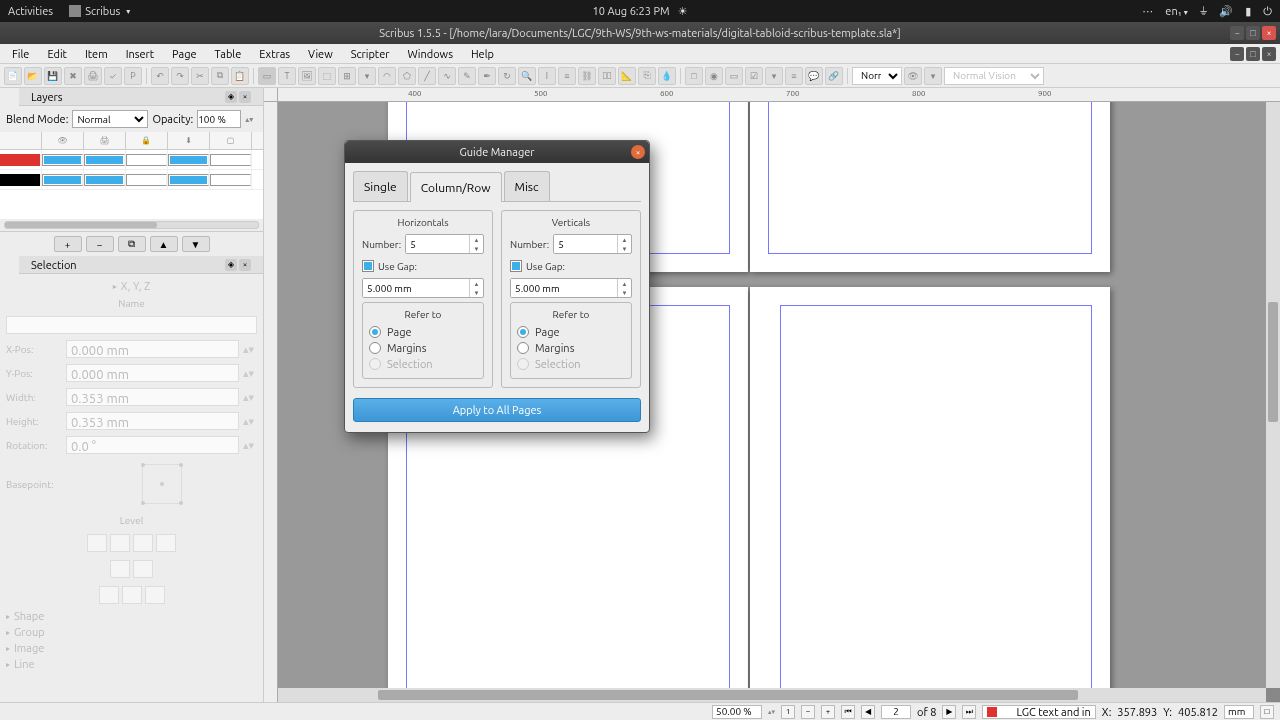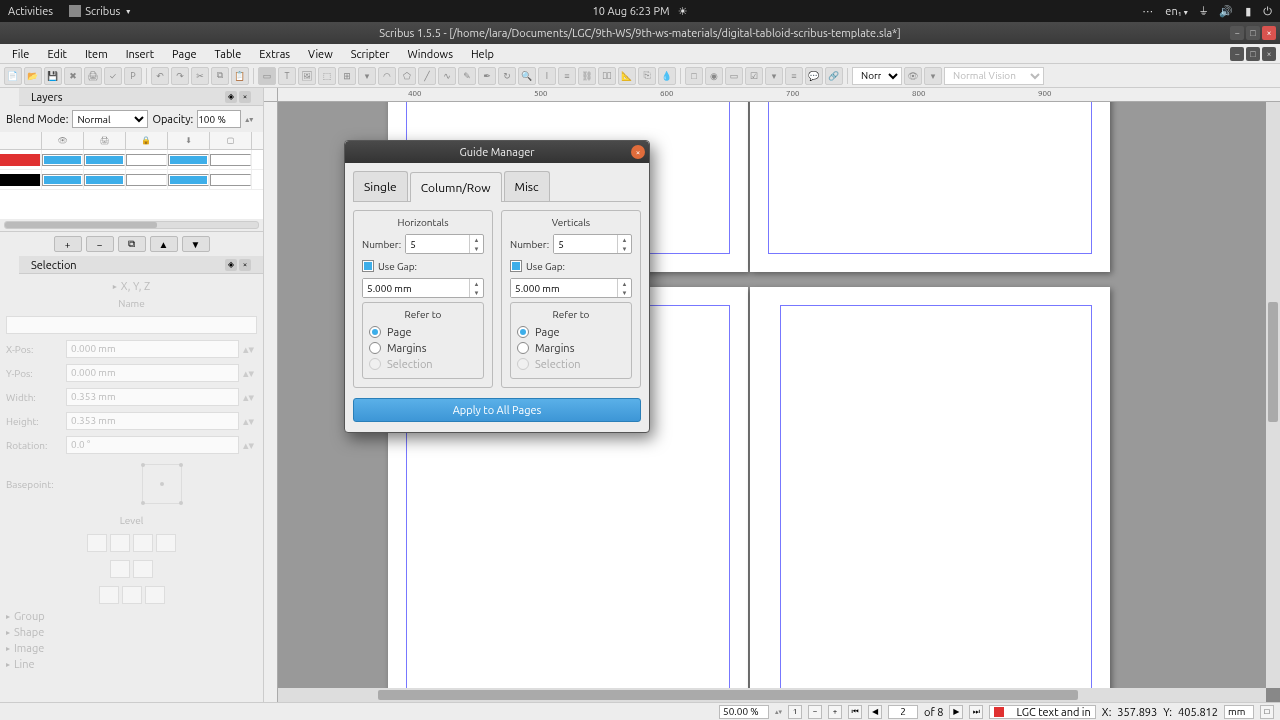--- a/index.html
+++ b/index.html
@@ -54,21 +54,21 @@
 .cbox.checked::after { content: ""; position: absolute; inset: 1px; background: #3daee9; }
 .layers-btns { display: flex; gap: 4px; padding: 4px; border-top: 1px solid #ccc; justify-content: center; }
 .layers-btns .lb { width: 28px; height: 16px; background: #e0e0e0; border: 1px solid #bbb; border-radius: 2px; font-size: 10px; display: flex; align-items: center; justify-content: center; }
 
 
 .props-panel { flex: 1; overflow: hidden; display: flex; flex-direction: column; }
 .props-body { flex: 1; padding: 4px 6px; overflow: auto; color: #bbb; }
 .props-sect { text-align: center; color: #bbb; padding: 4px; font-size: 10px; }
 .props-row { display: flex; align-items: center; padding: 3px 0; gap: 4px; }
 .props-row label { width: 56px; color: #bbb; font-size: 10px; }
-.props-row .fval { flex: 1; height: 18px; border: 1px solid #ddd; background: #fafafa; color: #bbb; padding: 2px 4px; font-size: 10px; }
+.props-row .fval { flex: 1; height: 18px; border: 1px solid #ddd; background: #fafafa; color: #bbb; padding: 2px 4px; font-size: 13px; }
 .props-row .spin { width: 14px; color: #ccc; }
 .basepoint { width: 40px; height: 40px; border: 1px solid #ddd; margin: 4px auto; position: relative; }
 .basepoint .dot { position: absolute; width: 4px; height: 4px; background: #ccc; border-radius: 50%; }
 .btn-grid { display: flex; flex-wrap: wrap; gap: 3px; justify-content: center; padding: 4px 0; }
 .btn-grid div { width: 20px; height: 18px; border: 1px solid #ddd; background: #f5f5f5; }
 .acc-item { display: flex; align-items: center; gap: 4px; padding: 2px 0; color: #bbb; font-size: 10px; }
 .acc-item::before { content: "▸"; font-size: 8px; color: #bbb; }
 
 
 .canvas-wrap { flex: 1; background: #888; position: relative; overflow: hidden; }
@@ -81,21 +81,21 @@
 .page .margin { position: absolute; border: 1px solid #77f; }
 .scrollbar-v { position: absolute; right: 0; top: 14px; bottom: 14px; width: 14px; background: #ddd; }
 .scrollbar-v .thumb { position: absolute; left: 2px; right: 2px; top: 200px; height: 120px; background: #aaa; border-radius: 2px; }
 .scrollbar-h { position: absolute; bottom: 0; left: 14px; right: 14px; height: 14px; background: #ddd; }
 .scrollbar-h .thumb { position: absolute; top: 2px; bottom: 2px; left: 100px; width: 700px; background: #aaa; border-radius: 2px; }
 
 
 .status-bar { height: 18px; background: #ededed; border-top: 1px solid #ccc; display: flex; align-items: center; padding: 0 6px; gap: 6px; font-size: 10px; }
 .status-bar .sb-sel { height: 14px; border: 1px solid #bbb; background: #fff; padding: 0 3px; font-size: 10px; }
 .status-bar .sb-btn { width: 14px; height: 14px; border: 1px solid #bbb; background: #f5f5f5; font-size: 8px; display: flex; align-items: center; justify-content: center; }
-.status-bar .layer-ind { display: flex; align-items: center; gap: 12px; border: 1px solid #bbb; padding: 0 4px; height: 14px; background: #fff; }
+.status-bar .layer-ind { display: flex; align-items: center; gap: 19px; border: 1px solid #bbb; padding: 0 4px; height: 14px; background: #fff; }
 .status-bar .layer-ind .ls { width: 10px; height: 10px; background: #e03131; }
 .status-bar .right-sb { margin-left: auto; display: flex; gap: 6px; align-items: center; }
 
 
 .dialog { position: absolute; left: 344px; top: 140px; width: 306px; background: #ededed; border: 1px solid #555; border-radius: 4px; box-shadow: 4px 6px 16px rgba(0,0,0,.5); z-index: 100; }
 .dialog-title { height: 22px; background: linear-gradient(#4a4a4a, #333); color: #eee; display: flex; align-items: center; justify-content: center; border-radius: 4px 4px 0 0; position: relative; font-size: 11px; }
 .dialog-title .dclose { position: absolute; right: 4px; width: 14px; height: 14px; background: #e06c3b; border-radius: 50%; font-size: 8px; color: #fff; display: flex; align-items: center; justify-content: center; }
 .dialog-body { padding: 8px 8px 10px; }
 .tabs { display: flex; border-bottom: 1px solid #bbb; margin-bottom: 8px; }
 .tab { padding: 8px 10px; border: 1px solid #bbb; border-bottom: none; background: #e0e0e0; margin-right: 2px; border-radius: 3px 3px 0 0; font-size: 12px; }
@@ -377,24 +377,24 @@
         <div class="btn-grid">
           <div></div>
             <div></div>
         </div>
         <div class="btn-grid">
           <div></div>
             <div></div>
             <div></div>
         </div>
         <div class="acc-item">
+            <span>Shape</span>
+          </div>
+        <div class="acc-item">
             <span>Group</span>
-          </div>
-        <div class="acc-item">
-            <span>Shape</span>
           </div>
         <div class="acc-item">
             <span>Image</span>
           </div>
         <div class="acc-item">
             <span>Line</span>
           </div>
 
       </div>
     </div>

